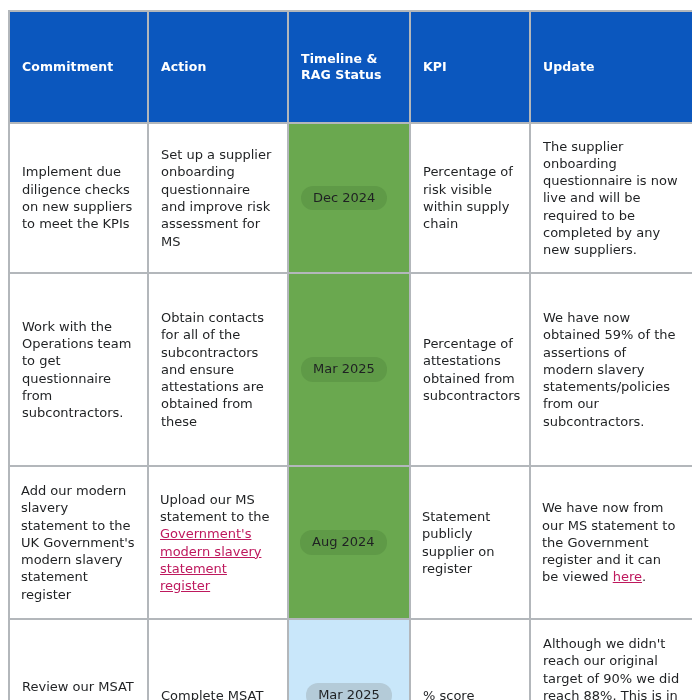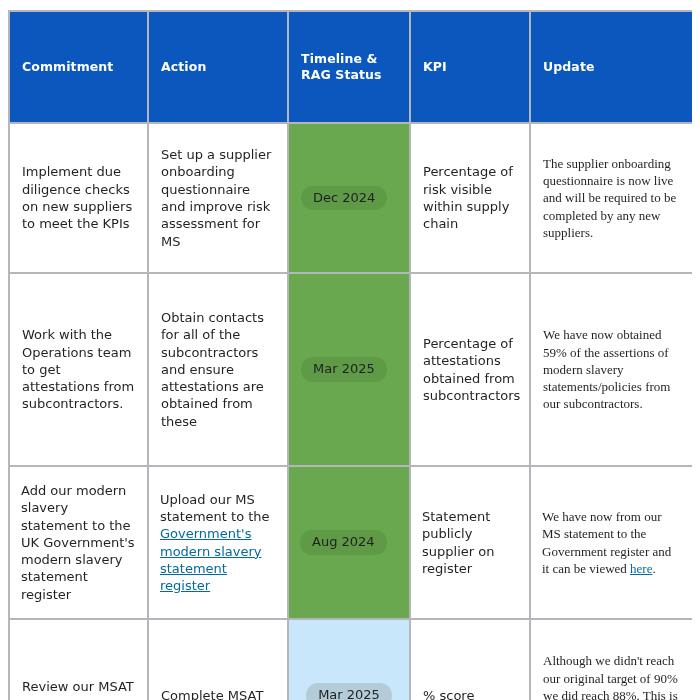--- a/index.html
+++ b/index.html
@@ -88,25 +88,25 @@
     line-height: 1.2;
     color: #1f2123;
     white-space: nowrap;
   }
   .pill-on-green { background: #5f9a47; }
   .pill-on-blue  { background: #b4cbd8; }
 
   .cell-text { display: block; }
 
   a.doclink {
-    color: #0369a1;
+    color: #be185d;
     text-decoration: underline;
   }
 
-  .update-cell { font-size: 13px; line-height: 1.33; font-family: Liberation Serif, serif; }
+  .update-cell { font-size: 13px; line-height: 1.33; }
 </style>
 </head>
 <body>
 
 <div class="table-wrap">
   <table class="rag-table">
     <colgroup>
       <col class="c-commitment">
       <col class="c-action">
       <col class="c-timeline">
@@ -137,21 +137,21 @@
         <td>
           <span class="cell-text">Percentage of risk visible within supply chain</span>
         </td>
         <td class="update-cell">
           <span class="cell-text">The supplier onboarding questionnaire is now live and will be required to be completed by any new suppliers.</span>
         </td>
       </tr>
 
       <tr class="r2">
         <td>
-          <span class="cell-text">Work with the Operations team to get attestations from subcontractors.</span>
+          <span class="cell-text">Work with the Operations team to get questionnaire from subcontractors.</span>
         </td>
         <td>
           <span class="cell-text">Obtain contacts for all of the subcontractors and ensure attestations are obtained from these</span>
         </td>
         <td class="rag-green">
           <span class="pill pill-on-green">Mar 2025</span>
         </td>
         <td>
           <span class="cell-text">Percentage of attestations obtained from subcontractors</span>
         </td>

